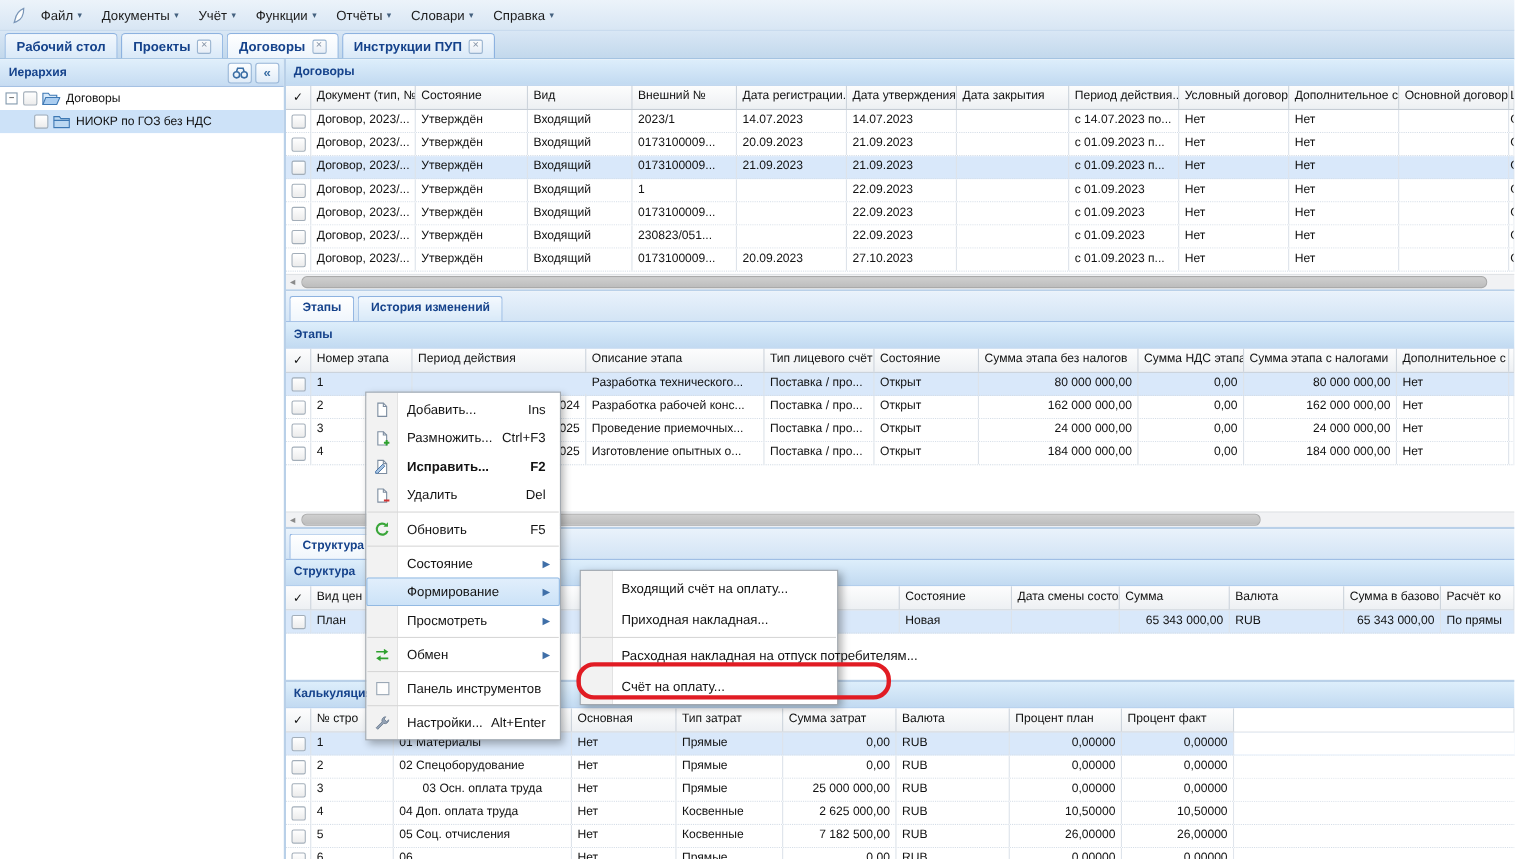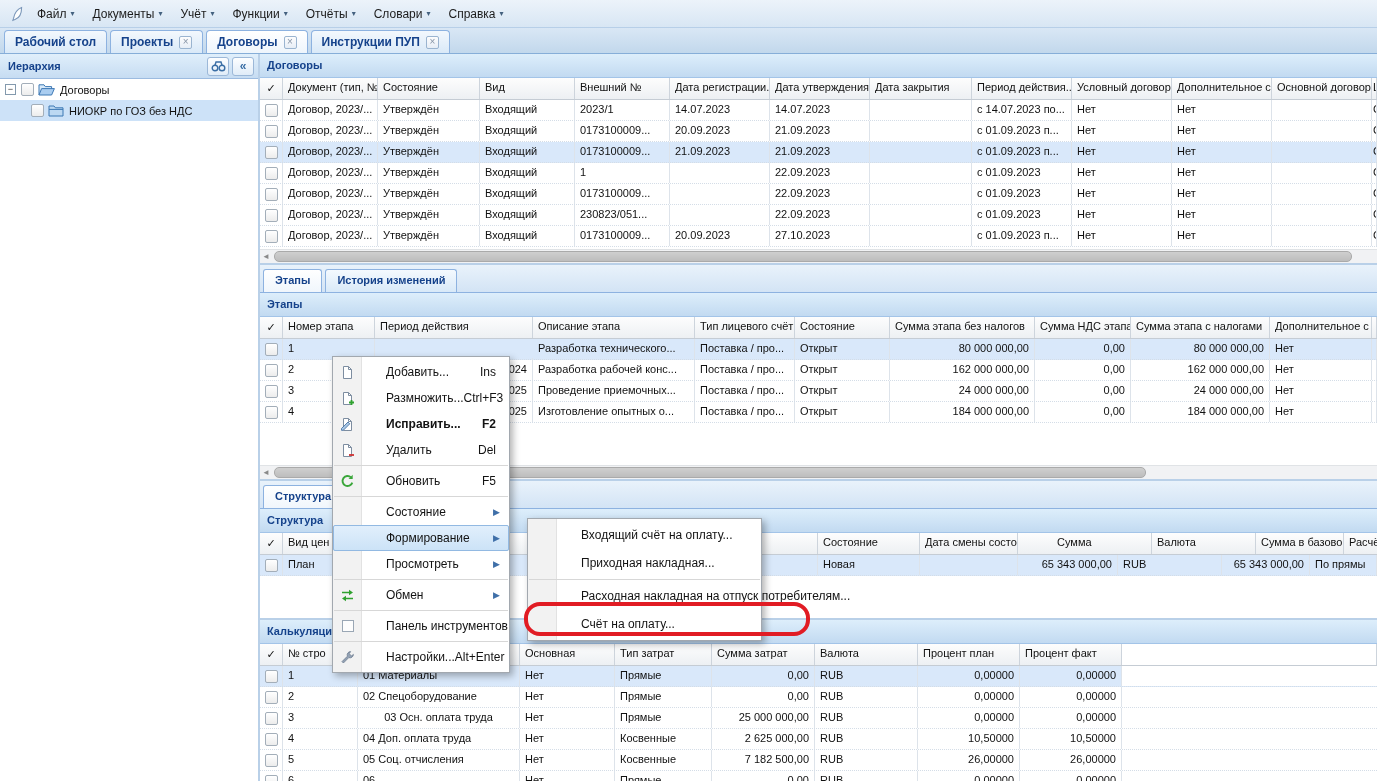--- a/index.html
+++ b/index.html
@@ -77,21 +77,21 @@
 
   
   .menu { position:absolute; box-sizing:border-box; border:1px solid #a2a8af; padding:2px 0;
     background:linear-gradient(90deg,#f2f2f2 0,#f2f2f2 28px,#e2e2e2 28px,#e2e2e2 29px,#ffffff 29px);
     box-shadow:3px 3px 7px rgba(0,0,0,.3); }
   .context-menu { left:332px; top:356px; width:178px; z-index:50; }
   .submenu { left:527px; top:518px; width:235px; z-index:55; }
   .menu-item { display:flex; align-items:center; height:26px; font-size:12px; color:#131313; padding-right:4px; }
   .submenu .menu-item { height:28px; }
   .menu-icon { flex:0 0 29px; display:flex; justify-content:center; }
-  .menu-label { margin-left:24px; white-space:nowrap; }
+  .menu-label { margin-left:8px; white-space:nowrap; }
   .menu-sc { margin-left:auto; padding-right:9px; }
   .menu-arrow { margin-left:auto; padding-right:5px; font-size:9px; color:#3f6fa8; }
   .menu-item.bold { font-weight:bold; }
   .menu-item.hl { background:linear-gradient(#e2effc,#cbe2f7); outline:1px solid #92b9e2; outline-offset:-1px; border-radius:2px; }
   .menu-sep { height:1px; background:#d7d7d7; margin:2px 1px; }
 
   .annotation { position:absolute; left:524px; top:602px; width:278px; height:26px; z-index:60;
     border:4px solid #e11c24; border-radius:16px; pointer-events:none; }
 </style>
 </head>
@@ -442,21 +442,21 @@
     <div class="panel-header">
       <span>Структура</span>
     </div>
     <div>
         <div class="trow thead">
           <div class="tcell ccell" style="width: 23px;">✓</div>
           <div class="tcell" style="width: 77px;">Вид цен</div>
           <div class="tcell" style="width: 458px;"></div>
           <div class="tcell" style="width: 102px;">Состояние</div>
           <div class="tcell" style="width: 98px;">Дата смены состоя</div>
-          <div class="tcell" style="width: 100px; margin-left: 34px;">Сумма</div>
+          <div class="tcell" style="width: 100px;">Сумма</div>
           <div class="tcell" style="width: 104px;">Валюта</div>
           <div class="tcell" style="width: 88px;">Сумма в базовой в</div>
           <div class="tcell" style="width: 67px;">Расчёт ко</div>
         </div>
         <div class="trow sel">
           <div class="tcell ccell" style="width: 23px;">
             <span class="cb"></span>
           </div>
           <div class="tcell" style="width: 77px; text-align: left;">План</div>
           <div class="tcell" style="width: 458px; text-align: left;"></div>

